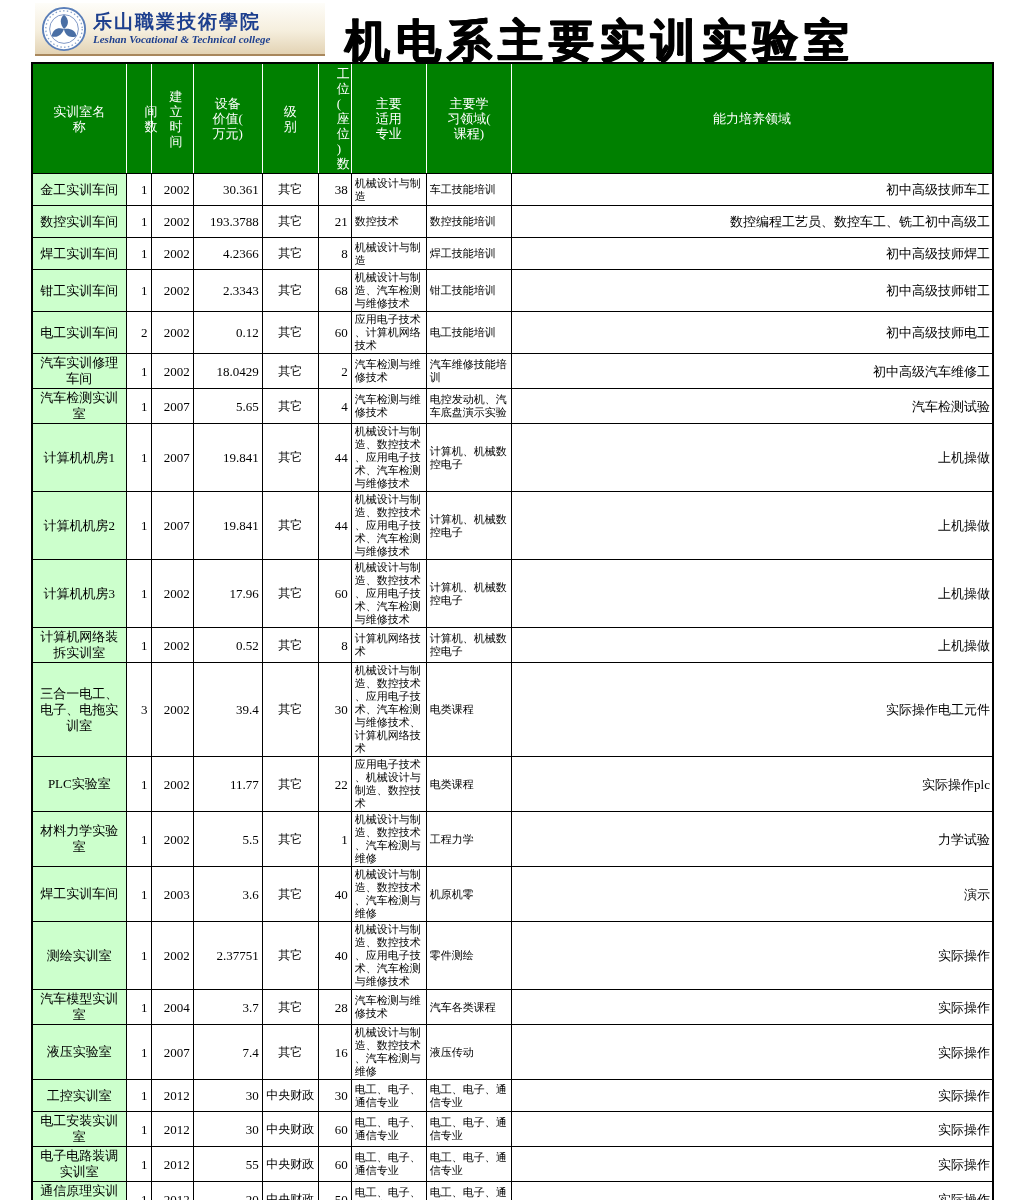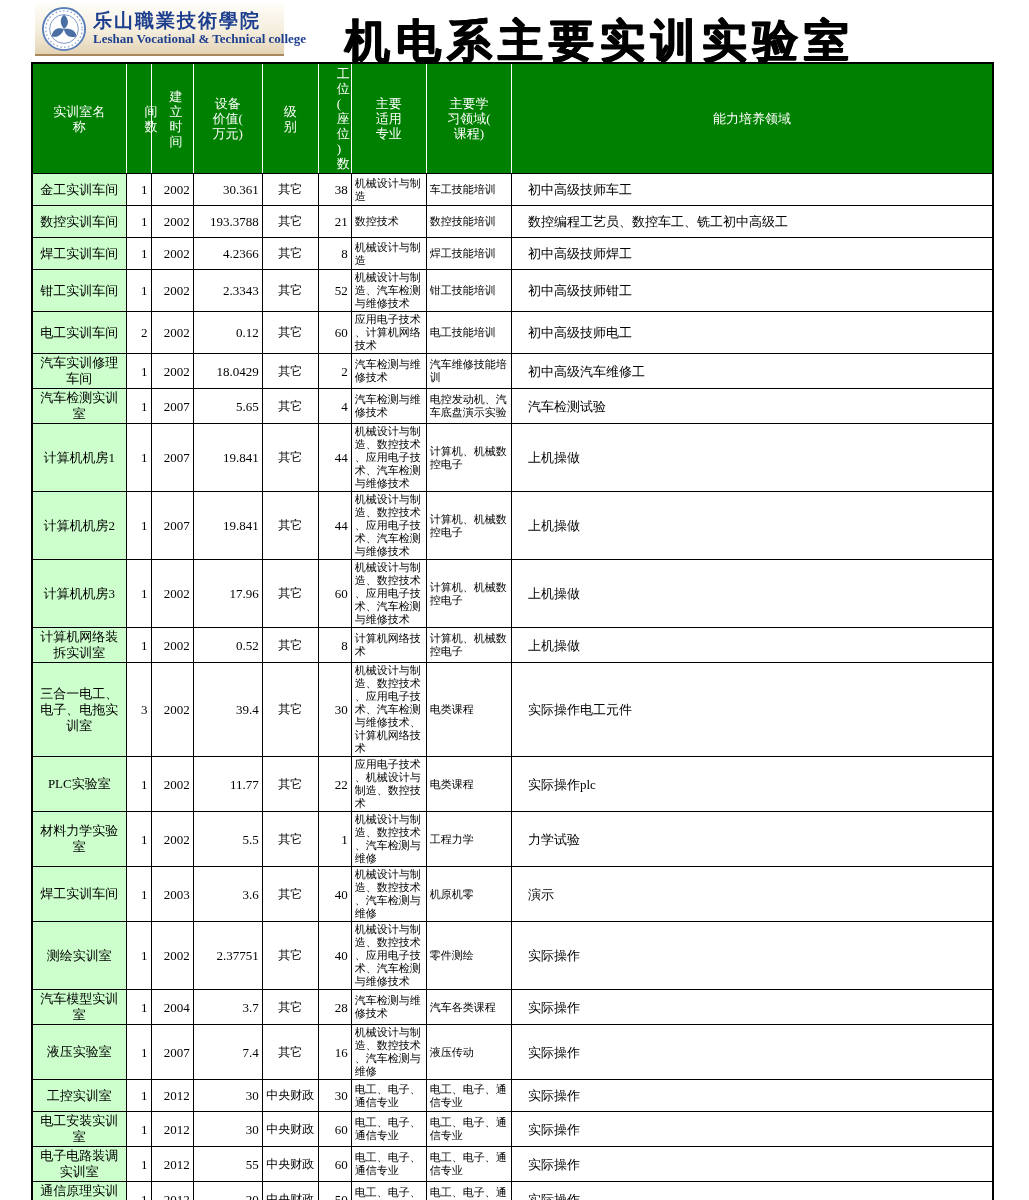--- a/index.html
+++ b/index.html
@@ -9,35 +9,35 @@
     background: #ffffff;
     font-family: "Liberation Serif", "DejaVu Serif", serif;
     color: #000;
     overflow: hidden;
   }
 
   
   .banner { position: relative; height: 62px; }
   .logo {
     position: absolute; left: 35px; top: 3px;
-    width: 249px; height: 53px;
+    width: 290px; height: 53px;
     background: linear-gradient(#fefdf9 0%, #f5eedd 55%, #e3d3b4 100%);
     border-bottom: 2px solid #a8875c;
     display: flex; align-items: center;
     padding: 0 6px; gap: 6px;
   }
   .emblem { flex: 0 0 auto; }
   .logo-text { display: flex; flex-direction: column; line-height: 1.15; }
   .logo-cn {
     font-size: 19px; font-weight: bold; color: #1d3f8e;
     letter-spacing: 2px; white-space: nowrap;
     font-family: "Liberation Serif", "DejaVu Serif", serif;
   }
   .logo-en {
-    font-size: 13px; font-weight: bold; color: #1d3f8e;
+    font-size: 11px; font-style: italic; font-weight: bold; color: #1d3f8e;
     white-space: nowrap;
   }
   .page-title {
     position: absolute; left: 600px; top: 11px;
     transform: translateX(-50%);
     font-family: "Liberation Sans", "DejaVu Sans", sans-serif;
     font-weight: 900; font-size: 45px; letter-spacing: 6px;
     white-space: nowrap; color: #000;
     text-shadow: 0.8px 0 #000, -0.8px 0 #000, 0 0.5px #000;
   }
@@ -61,21 +61,21 @@
     border: 1px solid #000;
     vertical-align: middle;
     font-size: 13px; line-height: 15px;
     padding: 1px 2px;
     word-break: break-all; line-break: anywhere;
   }
   td.c-name  { background: #ccffcc; text-align: center; line-height: 16px; }
   td.c-rooms, td.c-year, td.c-value, td.c-seats { text-align: right; padding-right: 3px; }
   td.c-level { text-align: center; font-size: 12px; padding: 8px 1px; }
   td.c-majors, td.c-fields { font-size: 11px; line-height: 13px; padding: 1px 3px; }
-  td.c-ability { text-align: left; padding-left: 16px; }
+  td.c-ability { text-align: right; padding-left: 4px; }
 
   tr.subtotal td { background: #ffff99; border-top: 2px solid #000; }
   tr.subtotal td.c-rooms, tr.subtotal td.c-value, tr.subtotal td.c-seats {
     text-align: left; padding-left: 3px;
   }
 </style>
 </head>
 <body>
 
 <div class="page">
@@ -158,21 +158,21 @@
     <td class="c-majors">机械设计与制造</td>
     <td class="c-fields">焊工技能培训</td>
     <td class="c-ability">初中高级技师焊工</td>
   </tr>
         <tr>
     <td class="c-name">钳工实训车间</td>
     <td class="c-rooms">1</td>
     <td class="c-year">2002</td>
     <td class="c-value">2.3343</td>
     <td class="c-level">其它</td>
-    <td class="c-seats">52</td>
+    <td class="c-seats">68</td>
     <td class="c-majors">机械设计与制造、汽车检测与维修技术</td>
     <td class="c-fields">钳工技能培训</td>
     <td class="c-ability">初中高级技师钳工</td>
   </tr>
         <tr>
     <td class="c-name">电工实训车间</td>
     <td class="c-rooms">2</td>
     <td class="c-year">2002</td>
     <td class="c-value">0.12</td>
     <td class="c-level">其它</td>

